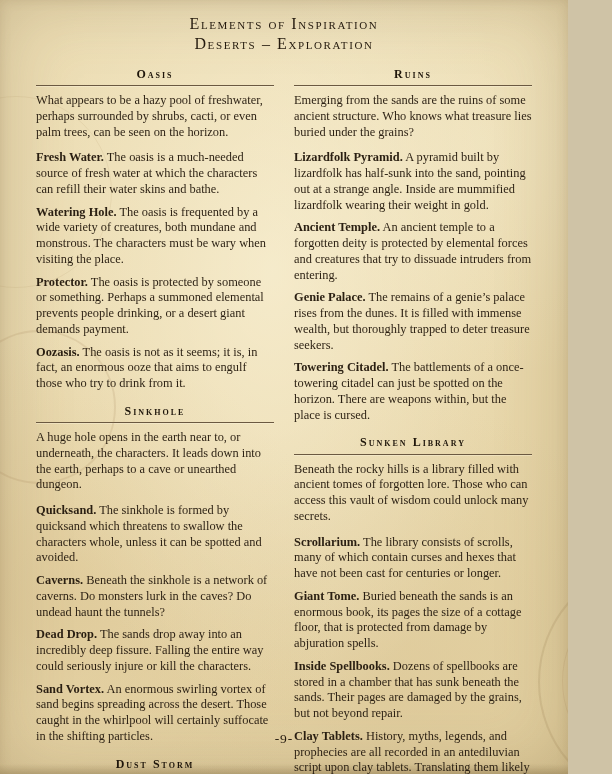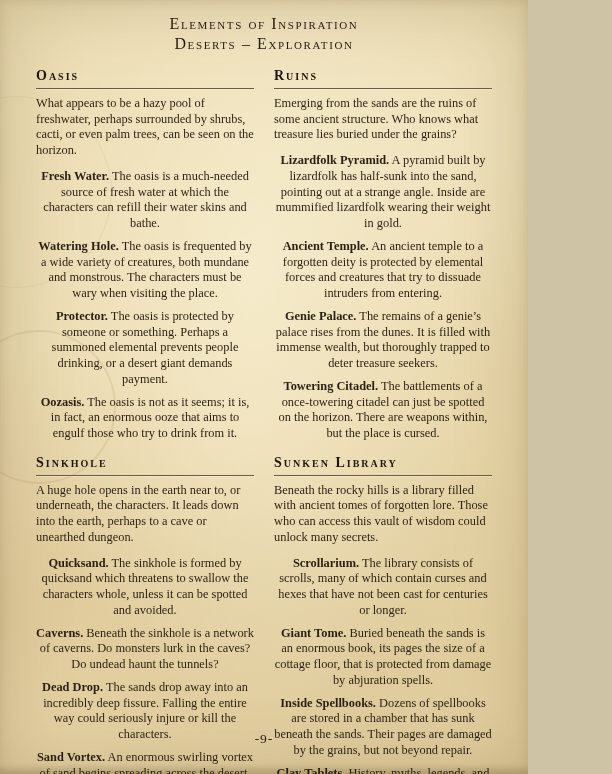--- a/index.html
+++ b/index.html
@@ -8,21 +8,21 @@
     --rule:#6b5941;
   }
   html,body{margin:0;padding:0;}
   body{
     width:612px;height:774px;
     font-family:"Liberation Serif","DejaVu Serif",serif;
     background:#cfc3a6;
   }
   .page{
     position:relative;
-    width:528px;height:774px;
+    width:568px;height:774px;
     box-sizing:border-box;
     padding:12px 36px 0 36px;
     overflow:hidden;
     color:var(--ink);
     background:
       linear-gradient(to top, rgba(120,100,60,0.28), rgba(120,100,60,0) 10px),
       radial-gradient(ellipse at 48% 35%, rgba(255,249,226,0.55), rgba(255,249,226,0) 62%),
       radial-gradient(circle at 12% 78%, rgba(214,190,138,0.5), rgba(214,190,138,0) 34%),
       radial-gradient(circle at 85% 18%, rgba(243,233,200,0.55), rgba(243,233,200,0) 30%),
       radial-gradient(circle at 70% 88%, rgba(216,194,146,0.45), rgba(216,194,146,0) 36%),
@@ -49,33 +49,34 @@
     display:flex;
     gap:20px;
     margin-top:13px;
   }
   .col{width:260px;font-size:12.4px;line-height:1.27;}
   section{margin:0 0 6px 0;}
   section + section{margin-top:12px;}
   h2{
     margin:0 0 7px 0;
     padding-bottom:3px;
+    text-align:center;
     font-variant:small-caps;
     font-weight:600;
-    font-size:14px;
+    font-size:12px;
     letter-spacing:2px;
     color:#1f160b;
     border-bottom:1px solid var(--rule);
     box-shadow:0 1px 0 rgba(255,250,230,0.35);
   }
   p.intro{
     margin:6px 0 10px 0;
     text-align:left;
   }
-  p.entry{margin:0 0 7px 0;text-align:center;}
+  p.entry{margin:0 0 7px 0;text-align:left;}
   p.entry b{font-weight:700;}
   .page-number{
     position:absolute;
     left:0;right:0;
     top:731px;
     text-align:center;
     font-size:13.5px;
     letter-spacing:1px;
     color:#241a0e;
   }

